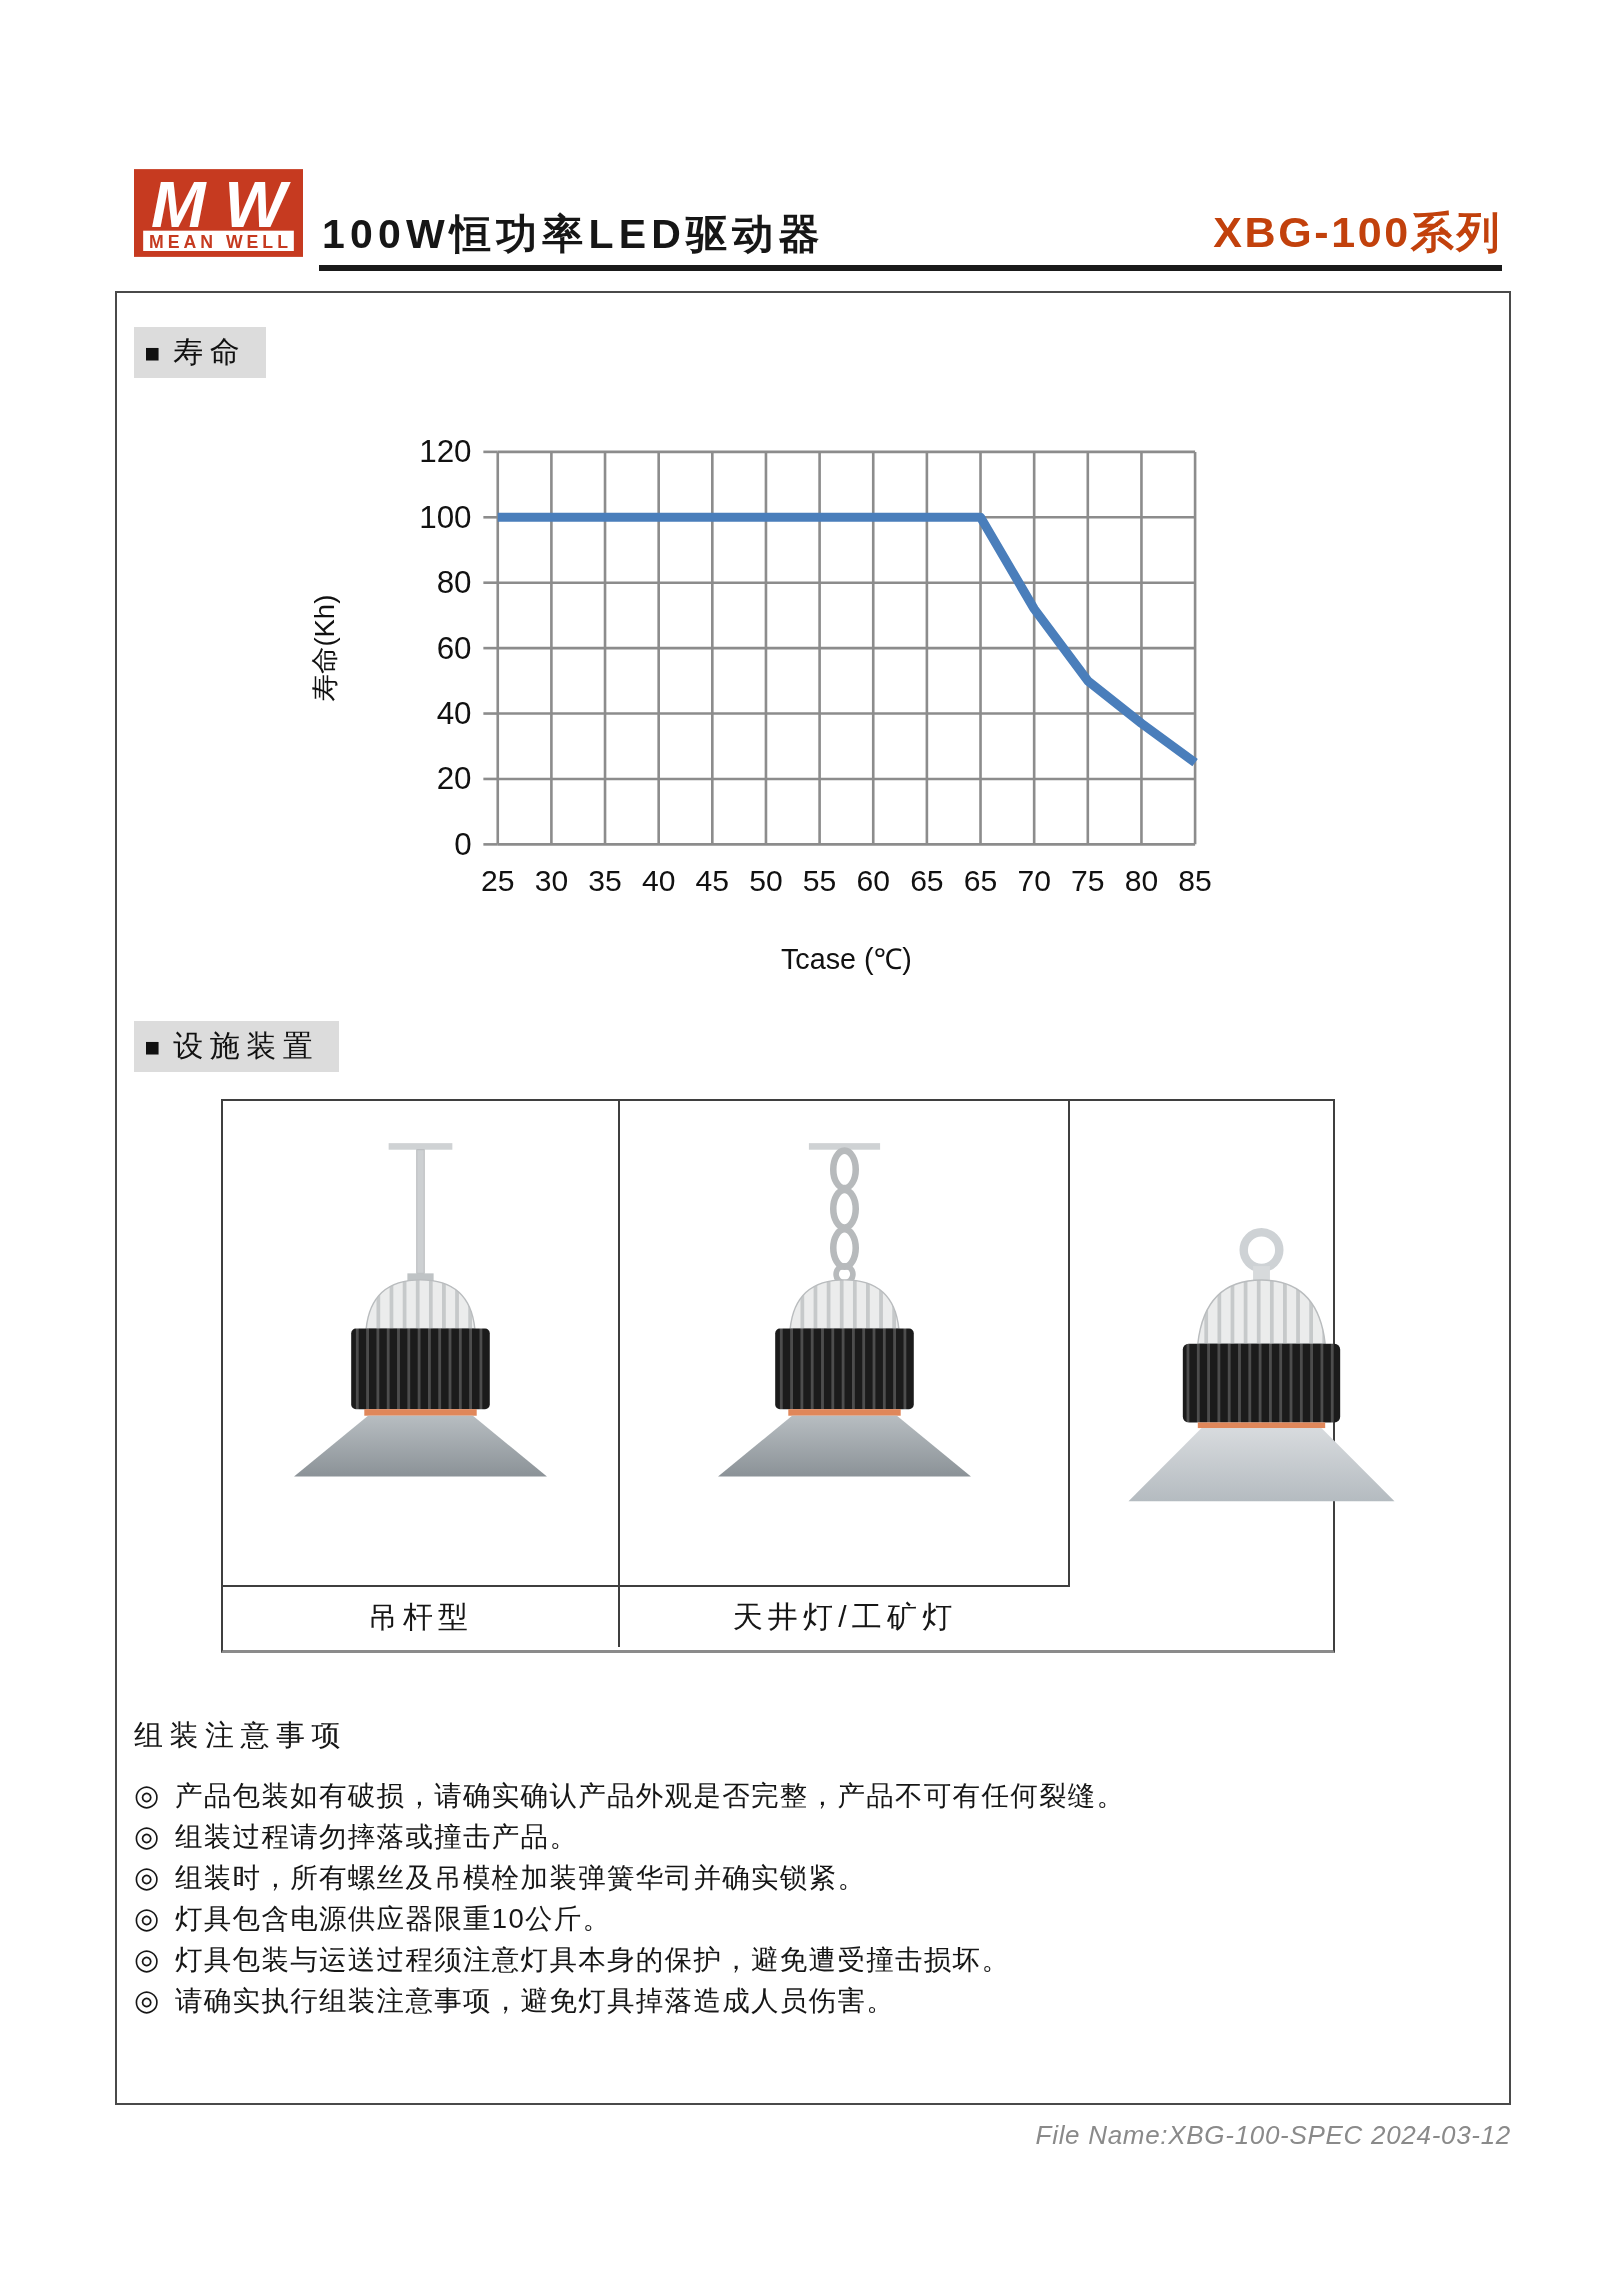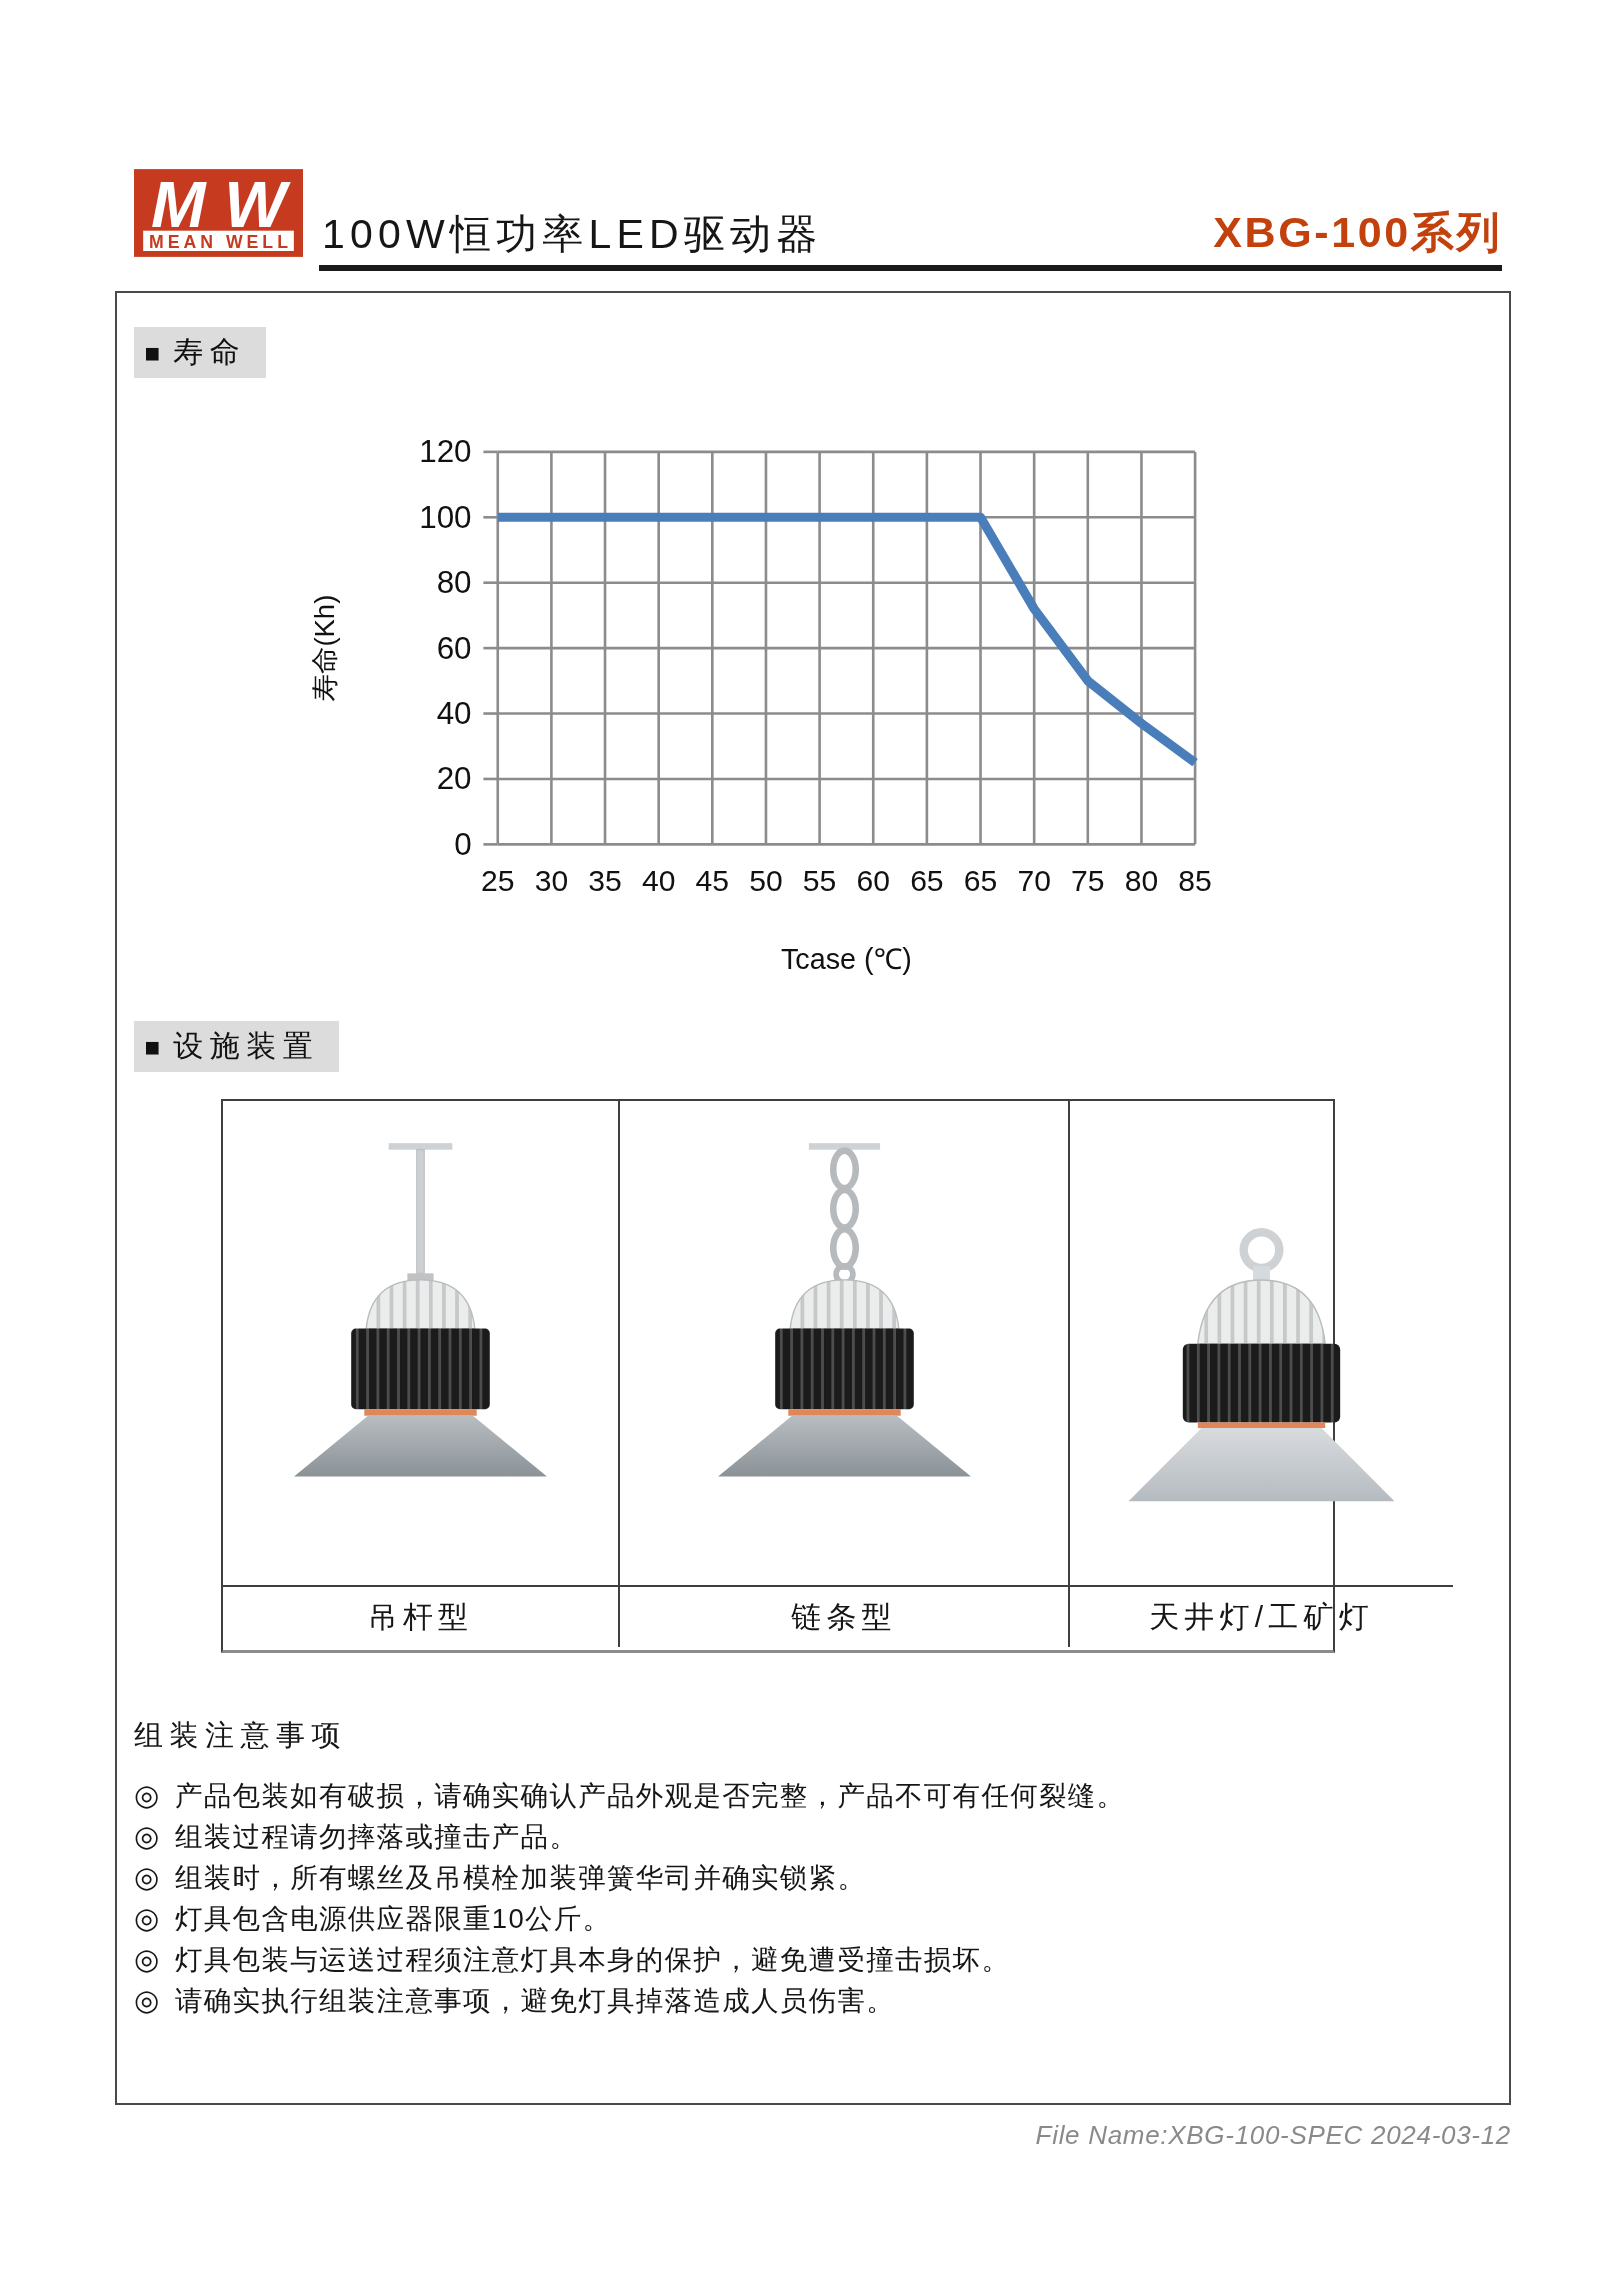--- a/index.html
+++ b/index.html
@@ -10,21 +10,21 @@
     --footer-gray:#8a8a8a;
   }
   *{box-sizing:border-box;margin:0;padding:0;}
   html,body{width:1623px;height:2295px;background:#ffffff;
     font-family:"Liberation Sans", sans-serif;color:#111;}
   body{position:relative;overflow:hidden;}
 
   
   .logo{position:absolute;left:134px;top:169px;width:169px;height:88px;}
   .page-title{position:absolute;left:322px;top:207px;font-size:41px;
-    letter-spacing:5.2px;color:#161616;font-weight:400;white-space:nowrap;}
+    letter-spacing:5.2px;color:#161616;font-weight:700;white-space:nowrap;}
   .series-title{position:absolute;right:121px;top:204px;font-size:43px;
     font-weight:bold;letter-spacing:2.6px;color:#c2410c;white-space:nowrap;}
   .header-rule{position:absolute;left:319px;top:265px;width:1183px;height:5.9px;
     background:#1a1a1a;}
 
   
   .content-box{position:absolute;left:115px;top:291px;width:1396px;height:1814px;
     border:2px solid #4a4a4a;background:#fff;}
 
   
@@ -198,21 +198,20 @@
       <circle cx="150" cy="30" r="19" fill="none" stroke="#ced2d5" stroke-width="9"></circle>
       <rect x="141" y="47" width="18" height="18" fill="#d7dadc"></rect>
       <path d="M82,130 C88,76 118,62 150,62 C182,62 212,76 218,130 Z" fill="url(#capfins)" stroke="#b9bcbe" stroke-width="1.5"></path>
       <rect x="66" y="130" width="168" height="84" rx="6" fill="url(#fins)"></rect>
       <rect x="82" y="214" width="136" height="6" fill="#e0875a"></rect>
       <path d="M86,220 L214,220 L292,298 L8,298 Z" fill="url(#coneGL)"></path>
     </svg>
   </div>
 
   <div class="fx-caption">吊杆型</div>
-  <div class="fx-caption">链条型</div>
   <div class="fx-caption last">天井灯/工矿灯</div>
 </div>
 
 <div class="notes">
   <div class="notes-title">组装注意事项</div>
   <div class="note-line">
     <span class="bullet">◎</span>
     <span>产品包装如有破损，请确实确认产品外观是否完整，产品不可有任何裂缝。</span>
   </div>
   <div class="note-line">

